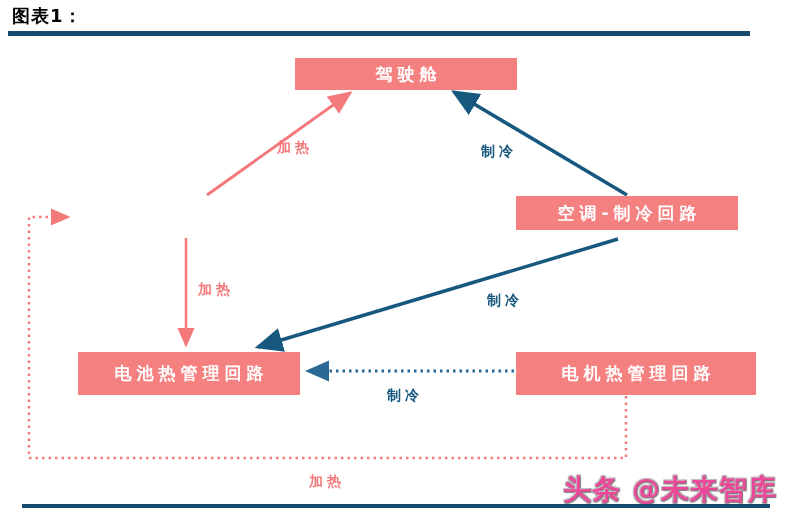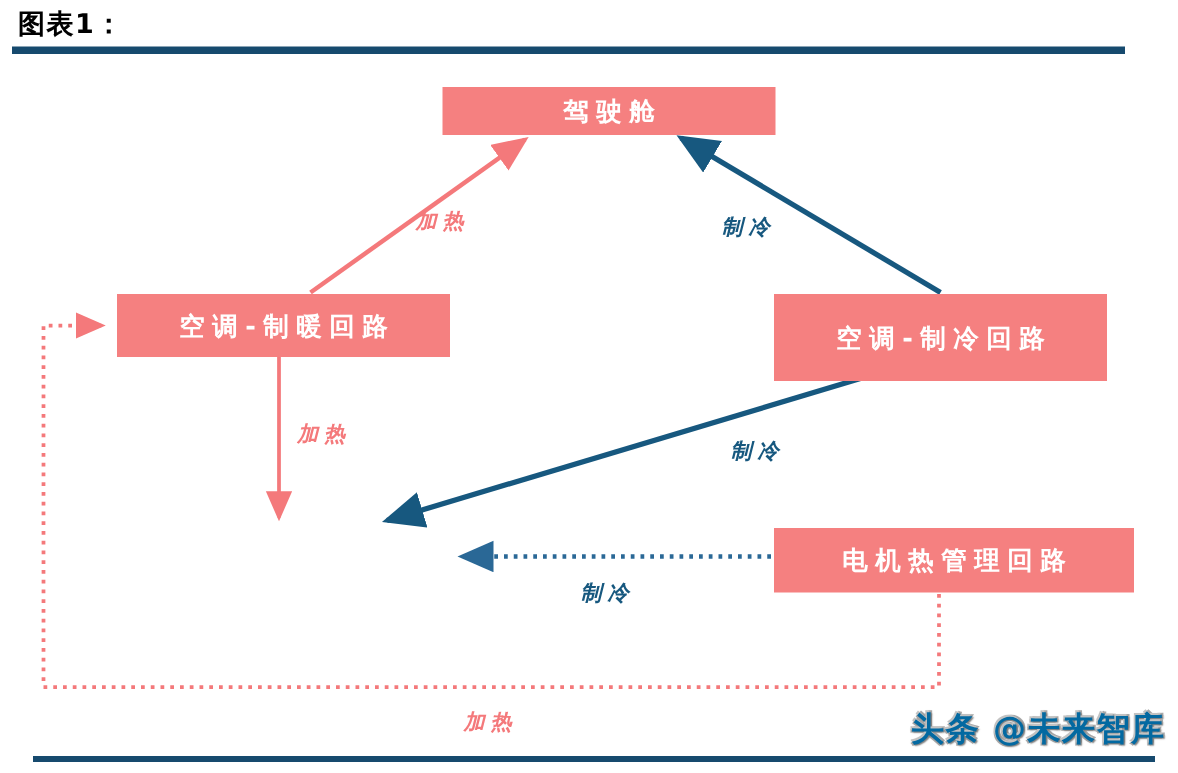--- a/index.html
+++ b/index.html
@@ -12,38 +12,38 @@
 
   .rule{position:absolute;background:var(--rule,#164a6e);}
   .rule.top{left:8px;top:31px;width:742px;height:5px;}
   .rule.bottom{left:22px;top:504px;width:748px;height:4px;}
 
   .node{position:absolute;display:flex;align-items:center;justify-content:center;
     background:var(--node-fill,#f58080);color:var(--text-on-node,#fff);
     font-size:17px;font-weight:bold;letter-spacing:5px;text-indent:5px;}
   .node.cockpit{left:295px;top:44px;width:222px;height:32px;margin-top:14px;}
   .node.ac-heating{left:78px;top:196px;width:222px;height:42px;}
-  .node.ac-cooling{left:516px;top:196px;width:222px;height:58px;}
+  .node.ac-cooling{left:516px;top:196px;width:222px;height:34px;}
   .node.battery{left:78px;top:352px;width:222px;height:43px;}
   .node.motor{left:516px;top:352px;width:240px;height:43px;}
 
   svg.edges{position:absolute;left:0;top:0;width:785px;height:515px;pointer-events:none;}
   .stroke-pink{stroke:var(--pink,#f4797b);}
   .stroke-blue{stroke:var(--blue,#17587f);}
   .stroke-blue-dot{stroke:var(--blue-dotted,#2a6896);}
   .mk-pink{fill:var(--pink,#f4797b);}
   .mk-blue{fill:var(--blue,#17587f);}
   .mk-blue-dot{fill:var(--blue-dotted,#2a6896);}
 
-  .edge-label{position:absolute;font-size:14px;font-weight:bold;letter-spacing:4px;font-style:italic;}
+  .edge-label{position:absolute;font-size:14px;font-weight:bold;letter-spacing:4px;}
   .edge-label.pink{color:var(--pink,#f4797b);}
   .edge-label.blue{color:var(--blue,#17587f);}
 
-  .watermark{position:absolute;right:8px;top:471px;font-size:22px;font-weight:bold;
-    color:#0369a1;letter-spacing:1px;
+  .watermark{position:absolute;right:8px;top:471px;font-size:28px;font-weight:bold;
+    color:#ec4899;letter-spacing:1px;
     text-shadow:-1px -1px 0 #c2c2c2,1px 1px 1px #7d7d7d,0 0 2px #9b9b9b,1px -1px 0 #aaaaaa,-1px 1px 0 #aaaaaa;}
 </style>
 </head>
 <body>
 
 <div class="canvas">
 
   <div class="title-row">
     <span class="figure-label">图表1：</span>
   </div>
@@ -70,22 +70,22 @@
     <line class="stroke-pink" x1="186" y1="238" x2="186" y2="345" stroke-width="2.5" marker-end="url(#arrow-pink)"></line>
 
     <line class="stroke-blue" x1="618" y1="239" x2="258" y2="347" stroke-width="3.5" marker-end="url(#arrow-blue)"></line>
 
     <line class="stroke-blue-dot" x1="514" y1="371" x2="308" y2="371" stroke-width="3" stroke-dasharray="2.5 4" marker-end="url(#arrow-blue-dot)"></line>
 
     <polyline class="stroke-pink" points="626,396 626,458 29,458 29,217 68,217" fill="none" stroke-width="2.5" stroke-dasharray="2.5 4" marker-end="url(#arrow-pink)"></polyline>
   </svg>
 
   <div class="node cockpit">驾驶舱</div>
-  <div class="node ac-heating">空调-制暖回路</div>
   <div class="node ac-cooling">空调-制冷回路</div>
+  <div class="node battery">电池热管理回路</div>
   <div class="node motor">电机热管理回路</div>
 
   <span class="edge-label pink" style="left:277px;top:139px">加热</span>
   <span class="edge-label blue" style="left:481px;top:143px">制冷</span>
   <span class="edge-label pink" style="left:198px;top:281px">加热</span>
   <span class="edge-label blue" style="left:487px;top:292px">制冷</span>
   <span class="edge-label blue" style="left:387px;top:387px">制冷</span>
   <span class="edge-label pink" style="left:309px;top:473px">加热</span>
 
   <div class="watermark">头条 @未来智库</div>

